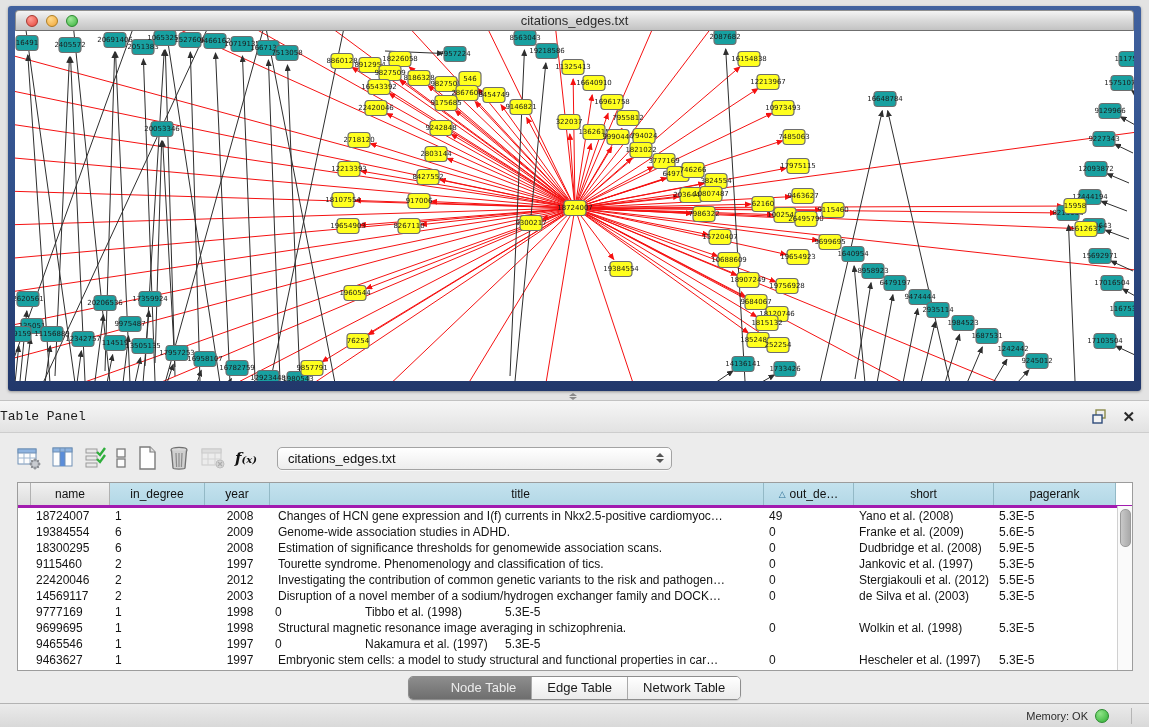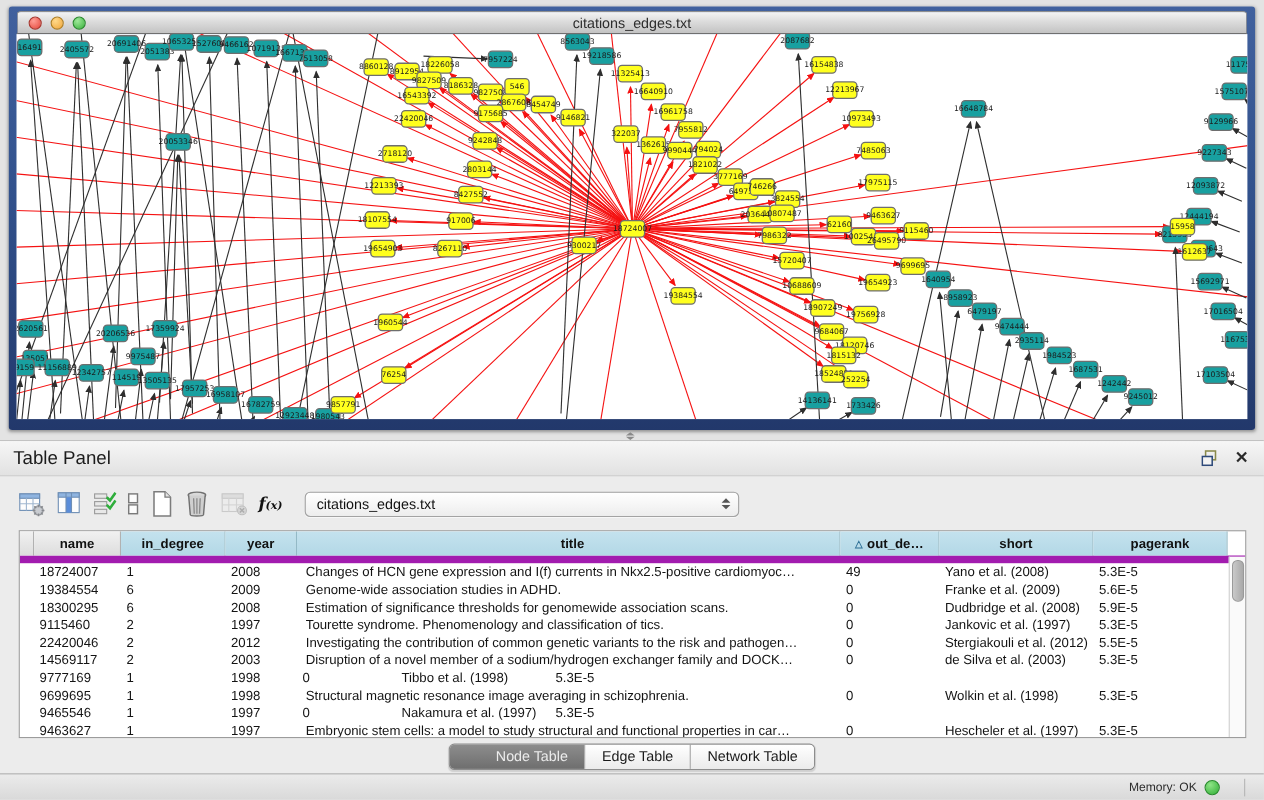--- a/index.html
+++ b/index.html
@@ -41,21 +41,21 @@
 
   
   #table-panel{
     position:absolute;left:0;top:400px;width:1149px;height:303px;
     background:#ececec;border-top:1px solid #c2c2c2;box-sizing:border-box;
   }
   .panel-header{
     height:31px;background:linear-gradient(180deg,#f6f6f6,#e2e2e2);
     border-bottom:1px solid #cdcdcd;display:flex;align-items:center;position:relative;
   }
-  .panel-title{margin-left:12px;font-size:17px;color:#1c1c1c;}
+  .panel-title{font-size:13px;color:#1c1c1c;font-family:Liberation Mono, monospace;}
   .panel-header-buttons{position:absolute;right:14px;top:0;height:100%;display:flex;align-items:center;gap:14px;}
   .float-icon svg{display:block;}
   .close-x{font-size:15px;font-weight:bold;color:#2a2a2a;line-height:1;cursor:default;}
 
   .panel-body{position:relative;height:271px;}
 
   
   .toolbar{position:absolute;left:16px;top:9px;right:16px;height:32px;display:flex;align-items:center;}
   .tool-btn{height:28px;display:flex;align-items:center;justify-content:center;margin-right:9px;}
   .fx-label{font-family:"DejaVu Serif",serif;font-style:italic;font-weight:bold;font-size:15px;color:#111;margin-right:14px;}
@@ -71,30 +71,30 @@
   .combo-stepper{position:absolute;right:7px;top:0;height:100%;display:flex;flex-direction:column;justify-content:center;}
   .combo-stepper i{display:block;width:0;height:0;border-left:4px solid transparent;border-right:4px solid transparent;}
   .combo-stepper .up{border-bottom:4px solid #555;margin-bottom:2px;}
   .combo-stepper .dn{border-top:4px solid #555;}
 
   
   .table-wrap{
     position:absolute;left:17px;right:16px;top:49px;bottom:33px;
     background:#fff;border:1px solid #9c9c9c;overflow:hidden;
   }
-  .thead{display:flex;height:22px;border-bottom:7px solid #a21caf;font-size:12px;color:#111;font-weight:bold;}
+  .thead{display:flex;height:22px;border-bottom:3px solid #a21caf;font-size:12px;color:#111;}
   .th{box-sizing:border-box;display:flex;align-items:center;justify-content:center;
       background:linear-gradient(180deg,#c4e2ee,#b3d8e6);border-right:1px solid #93b9c6;overflow:hidden;white-space:nowrap;}
   .th.gray{background:linear-gradient(180deg,#f1f1f1,#dddddd);border-right:1px solid #b1b1b1;}
   .sort-tri{color:#2e6f96;font-size:9px;margin-right:4px;}
   .tbody{position:relative;}
   .tr{display:flex;height:16px;font-size:12px;color:#141414;align-items:center;}
   .td{box-sizing:border-box;padding-left:5px;overflow:hidden;white-space:nowrap;}
   .gutter-w{width:13px;}
-  .c0{width:79px;}.c1{width:95px;}.c2{width:65px;}.c3{width:494px;padding-left:8px;}
+  .c0{width:79px;}.c1{width:95px;}.c2{width:65px;text-align:center;}.c3{width:494px;padding-left:8px;}
   .c4{width:90px;}.c5{width:140px;}.c6{width:122px;}
   .vscroll{
     position:absolute;top:23px;bottom:0;right:0;width:15px;
     background:#fafafa;border-left:1px solid #d0d0d0;box-sizing:border-box;
   }
   .vthumb{position:absolute;left:2px;top:3px;width:9px;height:36px;border-radius:5px;
     background:linear-gradient(90deg,#c9c9c9,#a9a9a9);border:1px solid #9a9a9a;}
 
   
   .tabs-strip{position:absolute;left:0;right:0;bottom:0;height:33px;display:flex;align-items:center;justify-content:center;}

